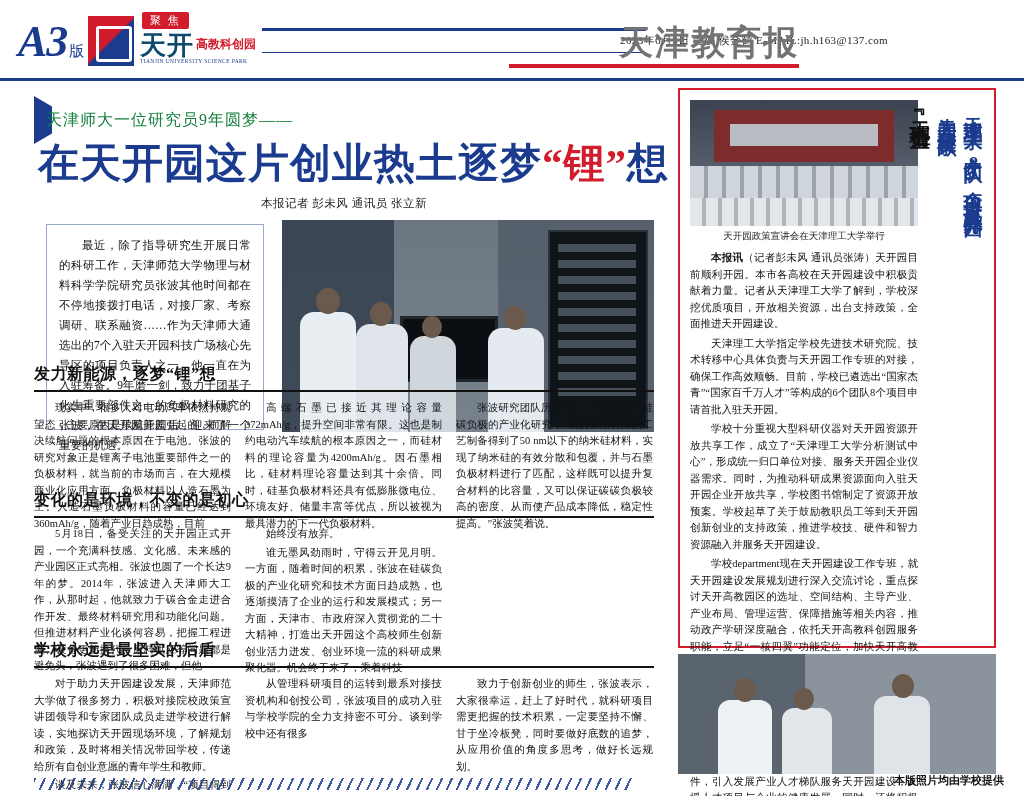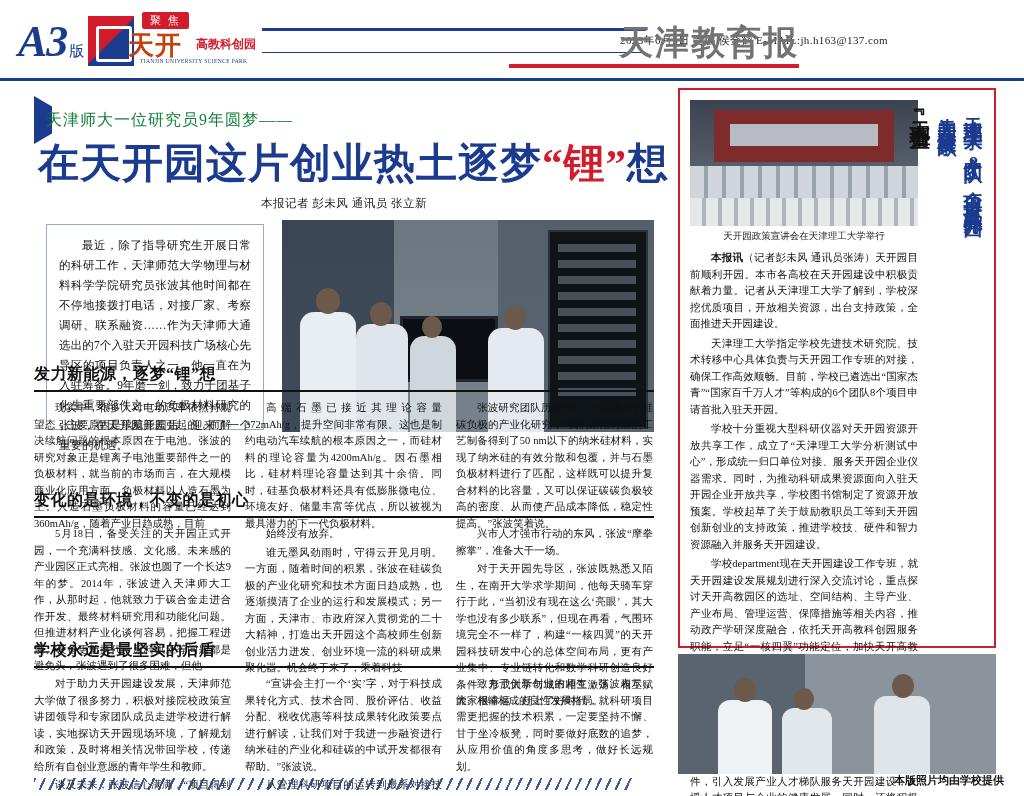--- a/index.html
+++ b/index.html
@@ -16,21 +16,21 @@
   
   .masthead{position:absolute;left:0;top:0;width:817px;height:80px;}
   .a3{position:absolute;left:18px;top:16px;font-family:"Liberation Serif",serif;}
   .a3 .big{font-size:44px;font-style:italic;font-weight:bold;color:#1b3b8f;letter-spacing:-1px;}
   .a3 .ban{font-size:15px;color:#1b3b8f;margin-left:2px;}
 
   .logo-block{position:absolute;left:88px;top:12px;width:170px;height:58px;}
   .logo-mark{position:absolute;left:0;top:4px;width:46px;height:50px;background:linear-gradient(135deg,#d21b2b 0 48%,#1b3b8f 52% 100%);}
   .logo-mark:after{content:"";position:absolute;left:8px;top:10px;width:30px;height:30px;border:3px solid #fff;border-radius:3px;}
   .focus-tag{position:absolute;left:54px;top:0px;background:#d21b2b;color:#fff;font-size:11px;padding:1px 8px;border-radius:2px;letter-spacing:2px;}
-  .logo-cn{position:absolute;left:40px;top:16px;font-size:26px;font-weight:bold;color:#c2410c;letter-spacing:1px;}
+  .logo-cn{position:absolute;left:52px;top:16px;font-size:26px;font-weight:bold;color:#0c4a6e;letter-spacing:1px;}
   .logo-sub{position:absolute;left:108px;top:24px;font-size:12px;color:#d21b2b;font-weight:bold;}
   .logo-en{position:absolute;left:52px;top:46px;font-size:5.5px;color:#1b3b8f;letter-spacing:.4px;}
 
   .rule-top{position:absolute;left:262px;top:28px;width:384px;height:3px;background:#1b3b8f;}
   .rule-top2{position:absolute;left:262px;top:52px;width:384px;height:1px;background:#1b3b8f;}
   .issue-line{position:absolute;left:620px;top:33px;font-size:11px;color:#222;letter-spacing:.4px;white-space:nowrap;}
 
   .paper-name{position:absolute;right:18px;top:20px;font-size:34px;font-weight:bold;color:#737373;letter-spacing:2px;font-family:"Liberation Serif",serif;}
   .paper-underline{position:absolute;right:18px;top:64px;width:290px;height:4px;background:#d21b2b;}
 
@@ -182,36 +182,31 @@
     <div class="sec" style="top:398px;position:absolute;">
       <div class="sec-title">变化的是环境，不变的是初心</div>
       <div class="cols3">
         <div class="c">
           <p>5月18日，备受关注的天开园正式开园，一个充满科技感、文化感、未来感的产业园区正式亮相。张波也圆了一个长达9年的梦。2014年，张波进入天津师大工作，从那时起，他就致力于碳合金走进合作开发、最终材料研究用和功能化问题。但推进材料产业化谈何容易，把握工程进度、设备更新换代、原料供应等问题都是避免头，张波遇到了很多困难，但他</p>
         </div>
         <div class="c">
           <p>始终没有放弃。</p>
           <p>谁无墨风劲雨时，守得云开见月明。一方面，随着时间的积累，张波在硅碳负极的产业化研究和技术方面日趋成熟，也逐渐摸清了企业的运行和发展模式；另一方面，天津市、市政府深入贯彻党的二十大精神，打造出天开园这个高校师生创新创业活力迸发、创业环境一流的科研成果聚化器。机会终于来了，乘着科技</p>
         </div>
-        <div class="c">
-          <p>兴市人才强市行动的东风，张波“摩拳擦掌”，准备大干一场。</p>
-          <p>对于天开园先导区，张波既熟悉又陌生，在南开大学求学期间，他每天骑车穿行于此，“当初没有现在这么‘亮眼’，其大学也没有多少联系”，但现在再看，气围环境完全不一样了，构建“一核四翼”的天开园科技研发中心的总体空间布局，更有产业集中、专业链转化和数学科研创造良好条件，形成大学与城市相互激荡、相互赋能、相辅相成的良性发展格局。</p>
-        </div>
       </div>
     </div>
 
     <div class="sec" style="top:548px;position:absolute;">
       <div class="sec-title">学校永远是最坚实的后盾</div>
       <div class="cols3">
         <div class="c">
           <p>对于助力天开园建设发展，天津师范大学做了很多努力，积极对接院校政策宣讲团领导和专家团队成员走进学校进行解读，实地探访天开园现场环境，了解规划和政策，及时将相关情况带回学校，传递给所有自创业意愿的青年学生和教师。</p>
           <p>谈及未来，张波信心满满，“项目得到解化只是第一步，任何产品都要持续改进。我们要依托研发中心，不断更新，争取在动力电池市场占据更大的市场份额。”</p>
         </div>
         <div class="c">
-          <p>“宣讲会主打一个‘实’字，对于科技成果转化方式、技术合同、股价评估、收益分配、税收优惠等科技成果转化政策要点进行解读，让我们对于我进一步融资进行纳米硅的产业化和硅碳的中试开发都很有帮助。”张波说。</p>
           <p>从管理科研项目的运转到最系对接技资机构和创投公司，张波项目的成功入驻与学校学院的全力支持密不可分。谈到学校中还有很多</p>
         </div>
         <div class="c">
           <p>致力于创新创业的师生，张波表示，大家很幸运，赶上了好时代，就科研项目需更把握的技术积累，一定要坚持不懈、甘于坐冷板凳，同时要做好底数的追梦，从应用价值的角度多思考，做好长远规划。</p>
           <p></p>
         </div>
       </div>
     </div>
   </div>
 

